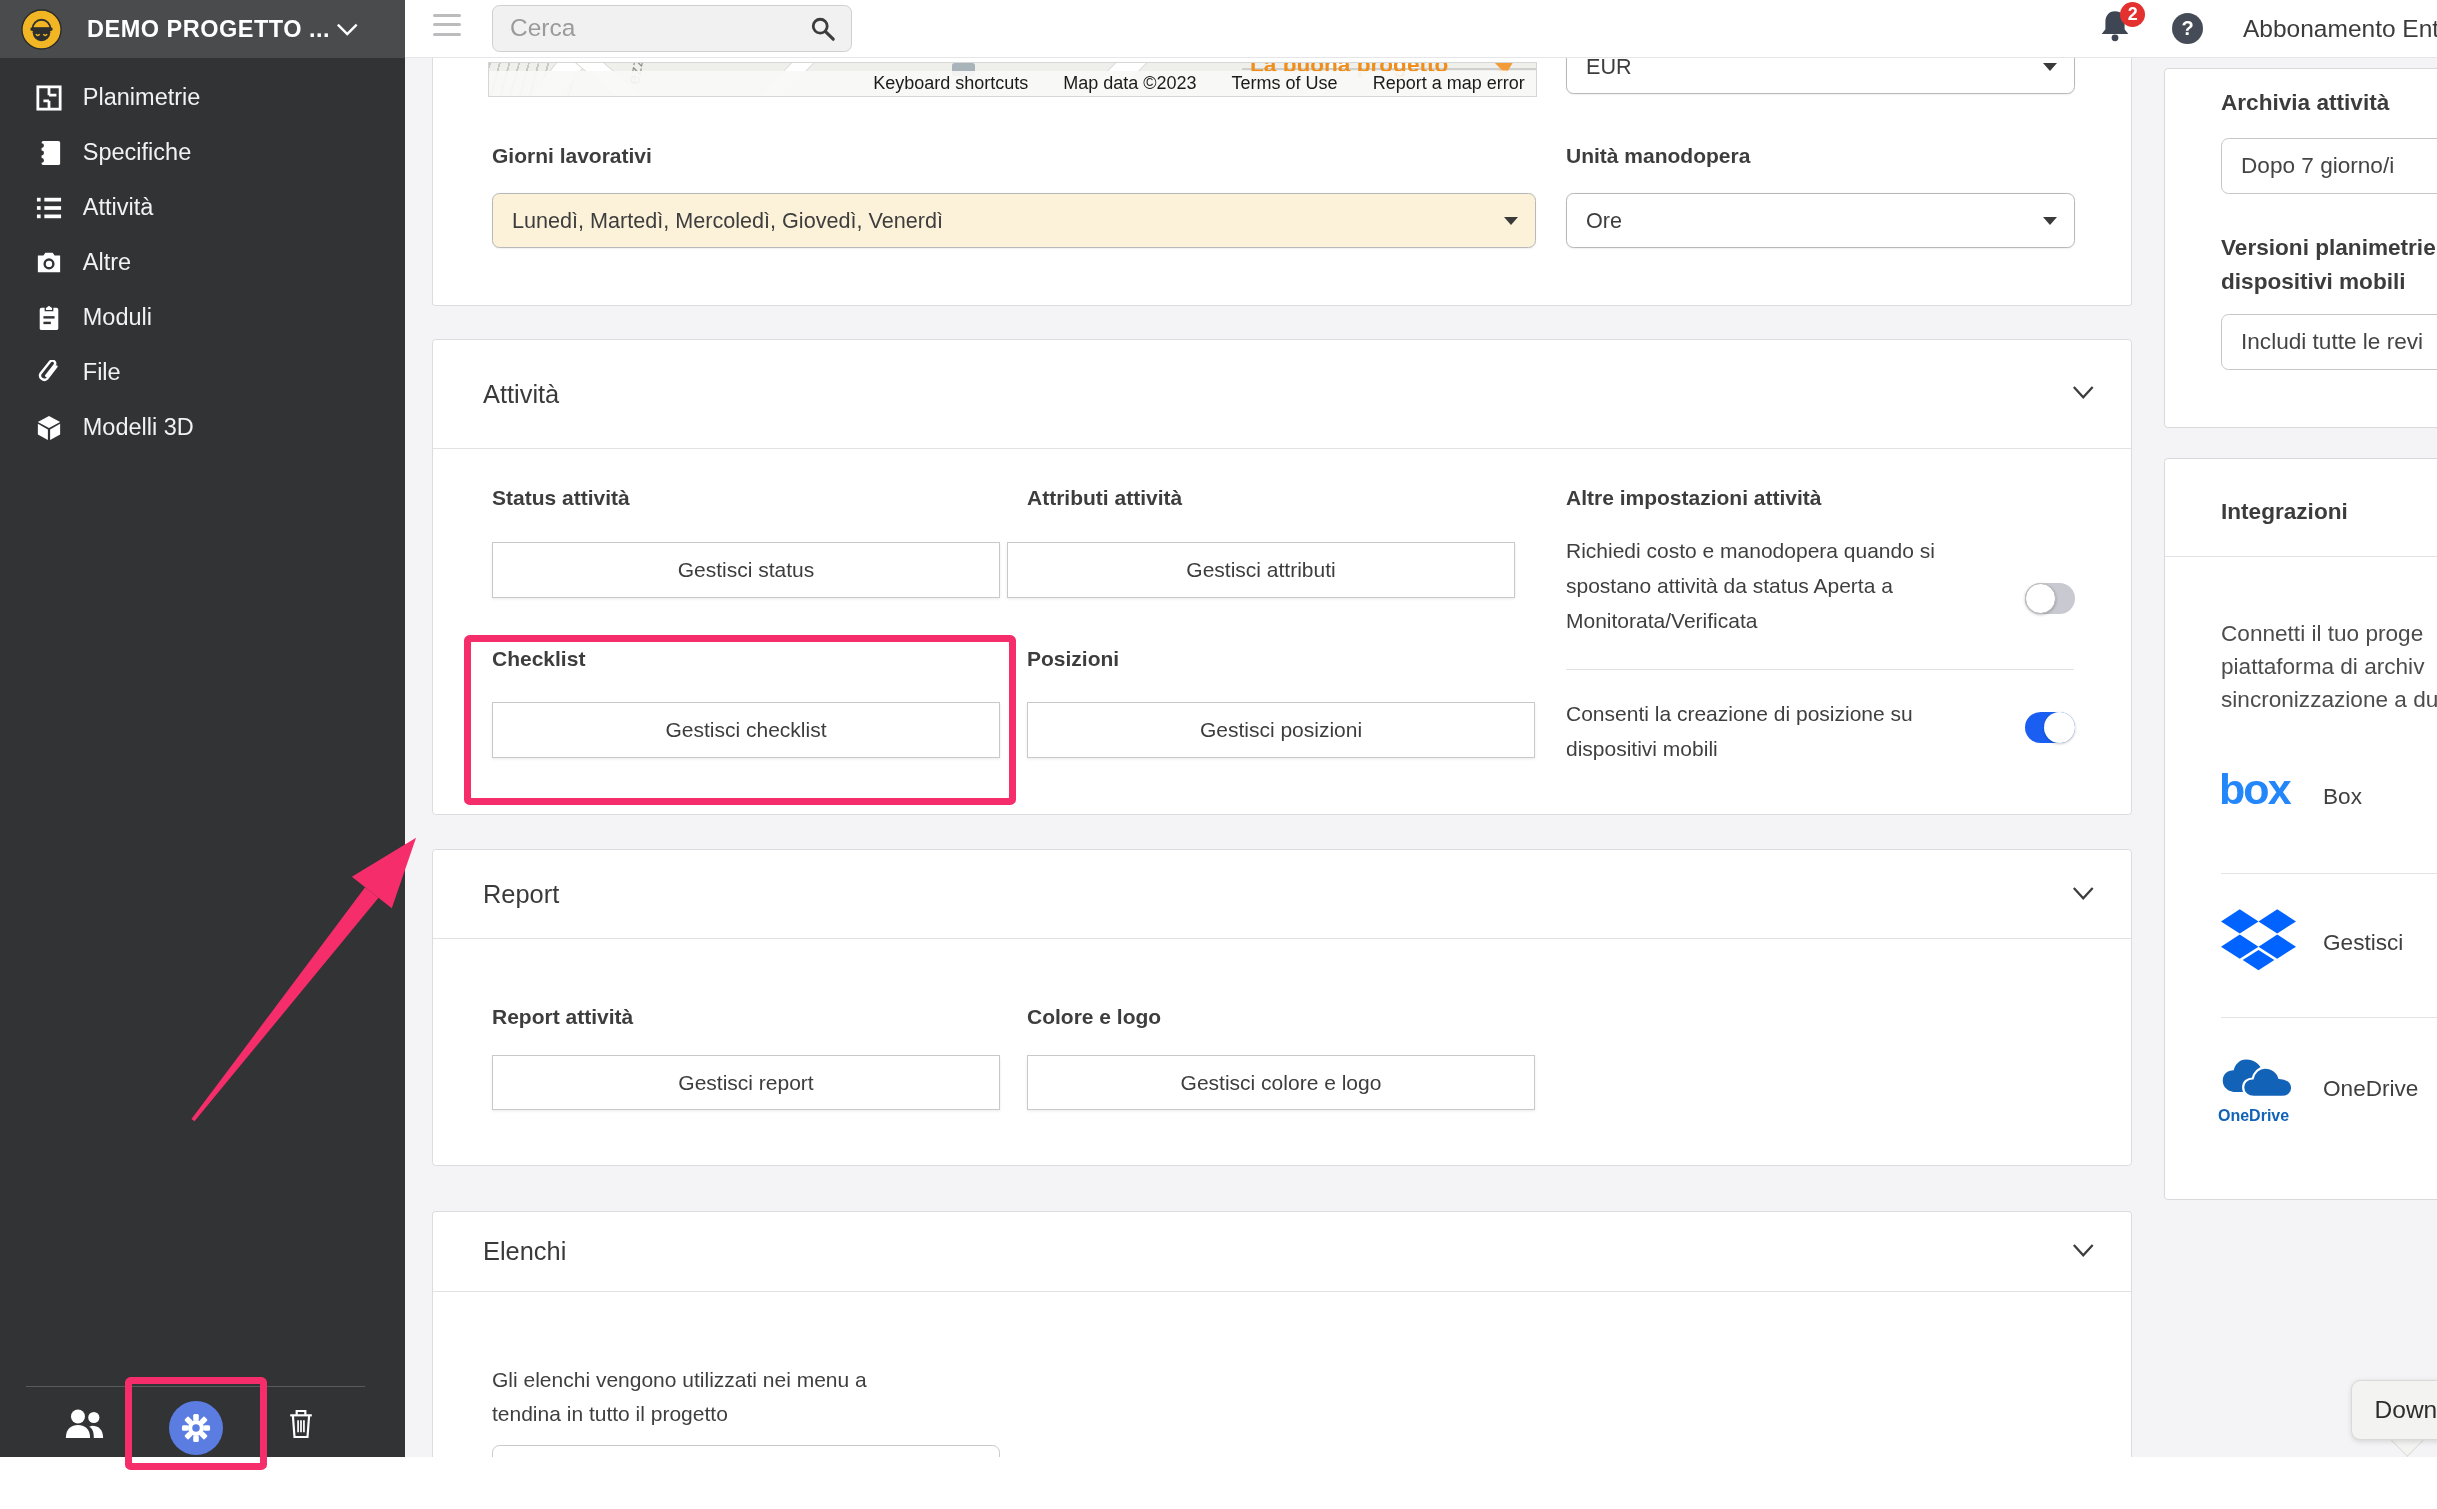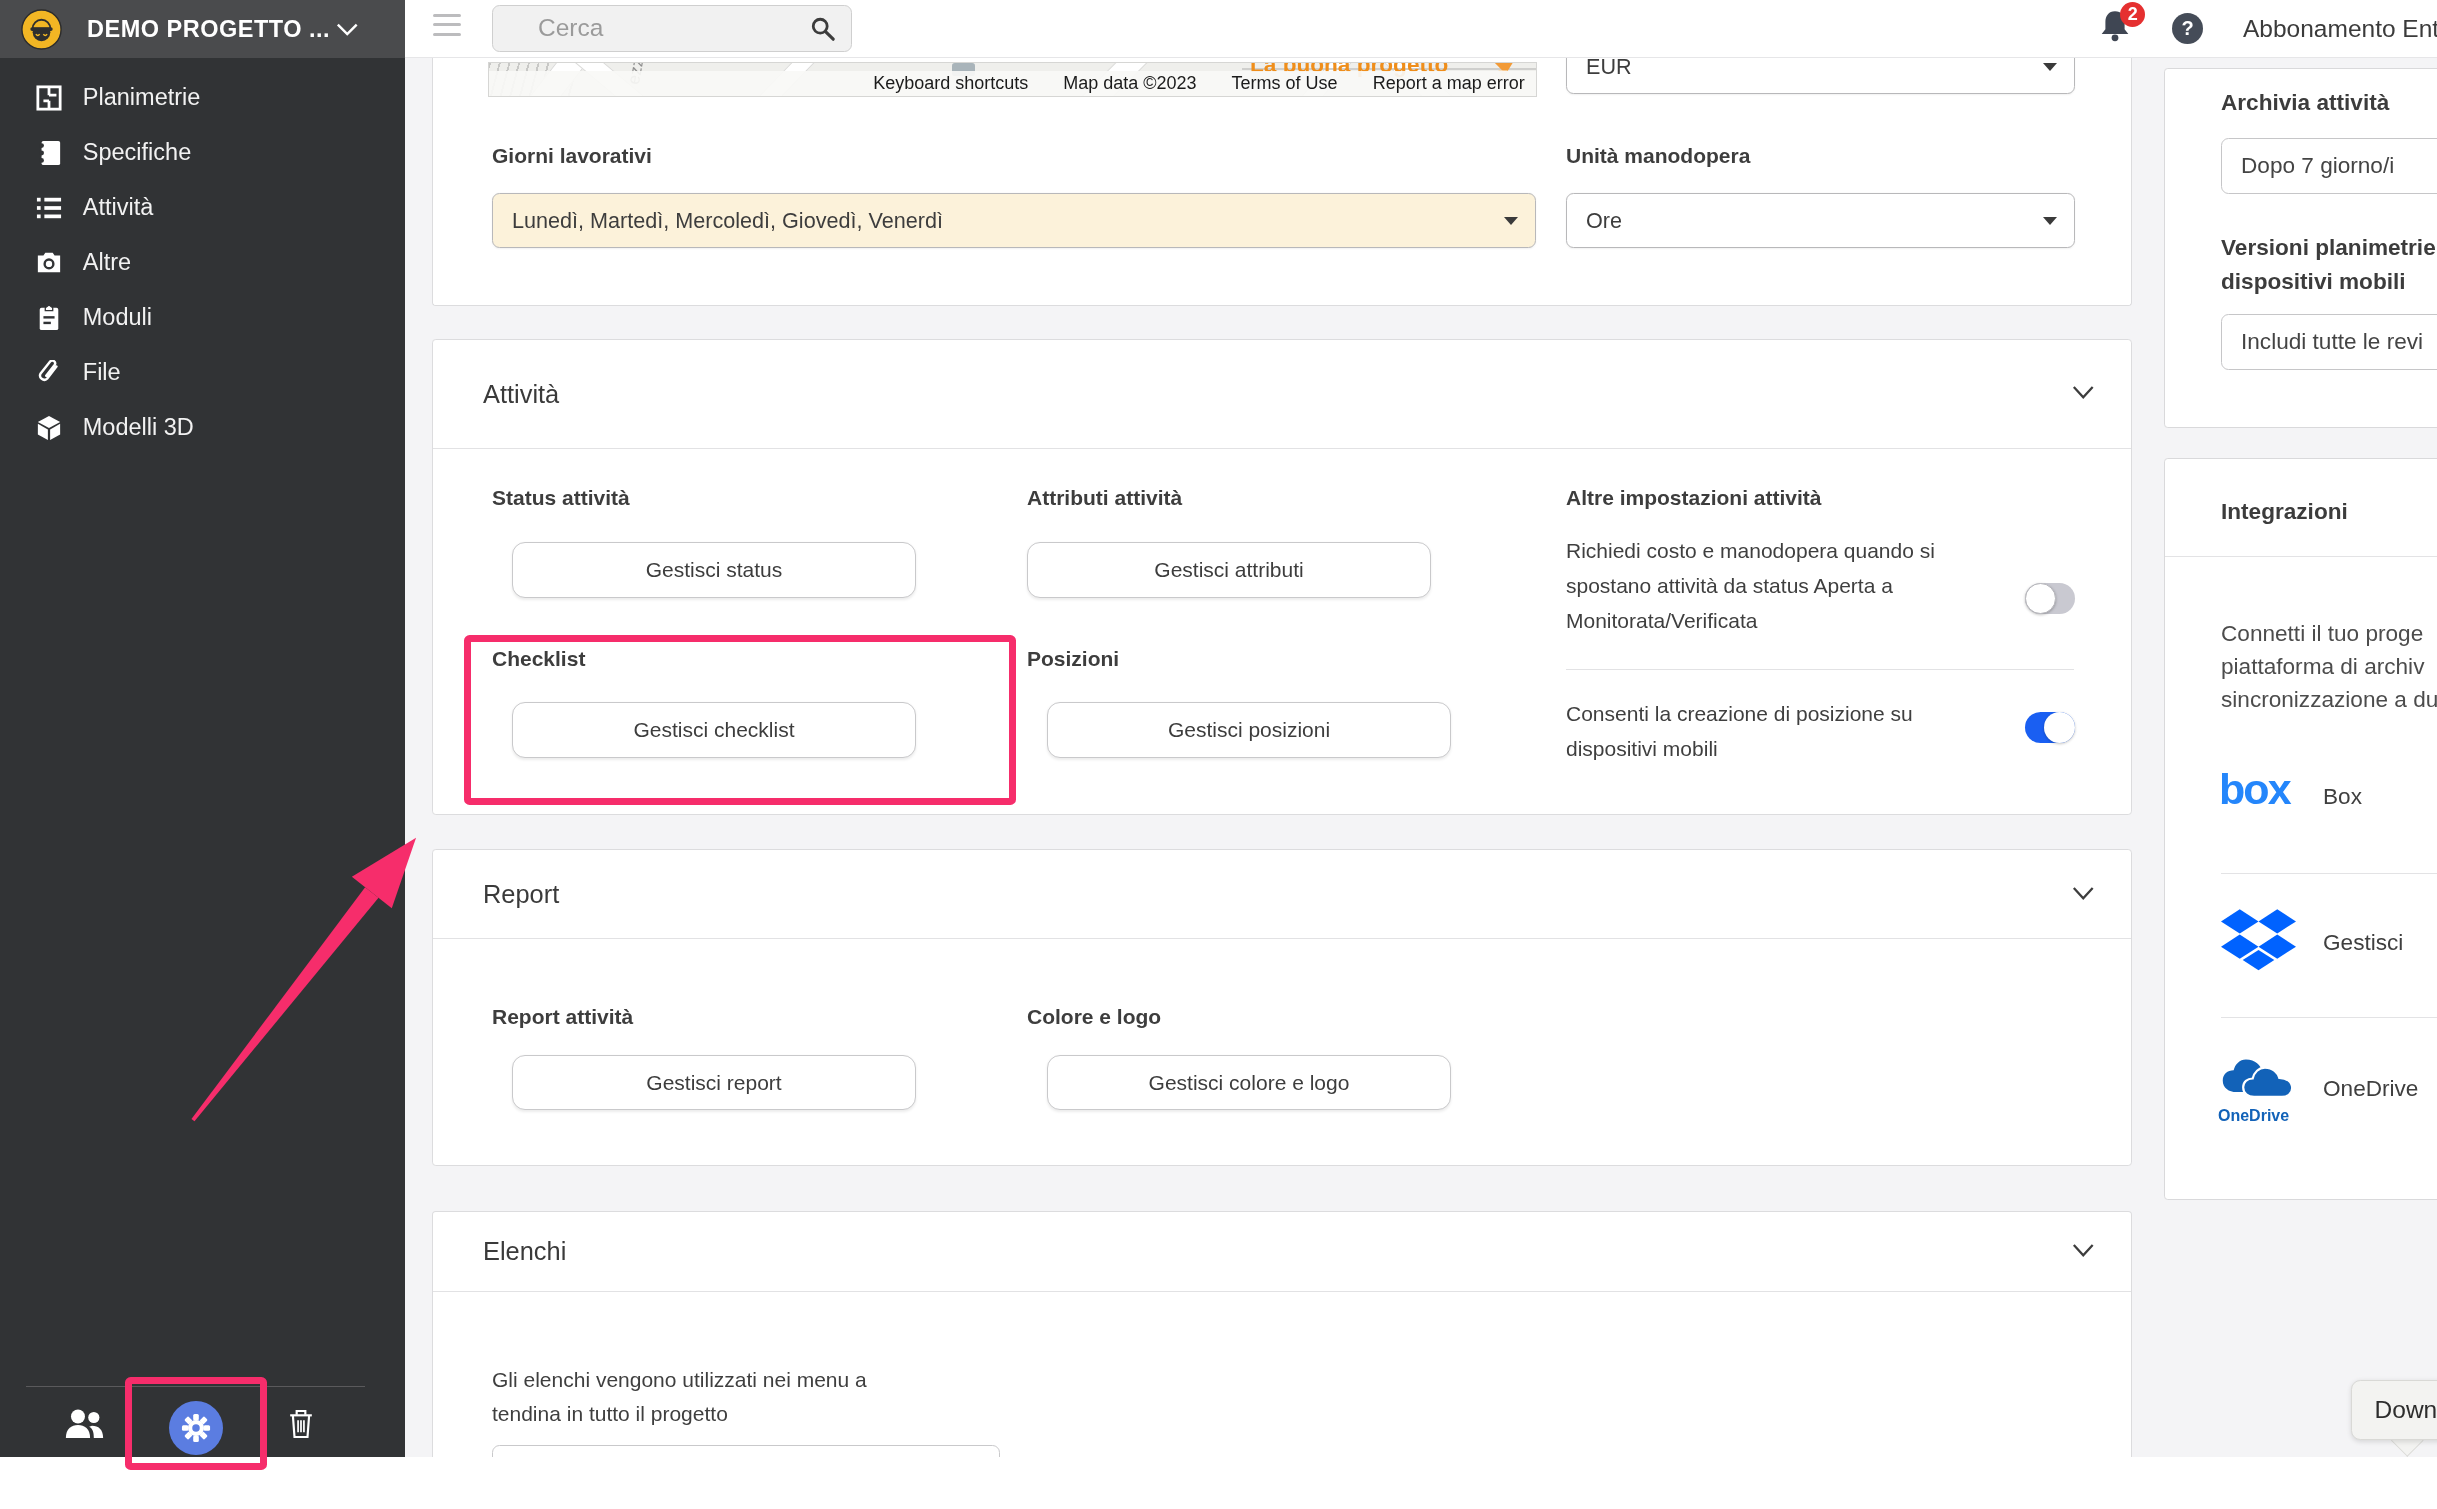--- a/index.html
+++ b/index.html
@@ -20,34 +20,34 @@
   .sb-divider { position:absolute; left:26px; top:1386px; width:339px; height:0.9px; background:#5a5a5c; }
   .sb-people { position:absolute; left:64px; top:1408px; }
   .sb-gear { position:absolute; left:169px; top:1401px; width:54px; height:54px; border-radius:50%; background:#5b7de1; display:flex; align-items:center; justify-content:center; }
   .sb-trash { position:absolute; left:288px; top:1408px; }
 
   
   .topbar { position:absolute; left:405px; top:0; width:2033px; height:58px; background:#ffffff; border-bottom:0.9px solid #e6e6e8; z-index:5; }
   .hamburger { position:absolute; left:28px; top:14px; width:28px; height:28px; }
   .hamburger i { display:block; width:28px; height:2.8px; background:#bcbcbe; border-radius:1.9px; margin-bottom:6.6px; }
   .searchbox { position:absolute; left:87px; top:4.7px; width:360px; height:47px; background:#f1f1f1; border:0.9px solid #cfcfcf; border-radius:7.5px; display:flex; align-items:center; padding:0 17px; }
-  .searchbox .ph { color:#9b9b9b; font-size:24.5px; margin-left:28px; }
+  .searchbox .ph { color:#9b9b9b; font-size:24.5px; }
   .search-mag { position:absolute; right:15px; top:10.4px; }
   .bell-wrap { position:absolute; left:1694px; top:5.6px; width:56px; height:47px; }
   .badge { position:absolute; left:21px; top:-3.8px; width:25.4px; height:25.4px; border-radius:50%; background:#e53030; color:#fff; font-size:18px; font-weight:700; display:flex; align-items:center; justify-content:center; }
   .help-btn { position:absolute; left:1767px; top:13px; width:31px; height:31px; border-radius:50%; background:#454c58; color:#fff; font-size:20px; font-weight:700; display:flex; align-items:center; justify-content:center; }
   .subscription { position:absolute; left:1838px; top:0; line-height:58px; font-size:24.5px; color:#3b3b3b; white-space:nowrap; }
 
   
   .card { position:absolute; left:432px; width:1700px; background:#ffffff; border:0.9px solid #dcdcde; border-radius:3.8px; }
   .card-title { position:absolute; left:50px; font-size:25.4px; color:#3a3a3a; }
   .card-divider { position:absolute; left:0; width:100%; height:0.9px; background:#e2e2e4; }
   .chev { position:absolute; right:36px; }
   .field-label { position:absolute; font-size:21px; font-weight:700; color:#3d3d3d; white-space:nowrap; }
-  .btn { position:absolute; width:404px; height:56px; background:#fff; border:0.9px solid #c9c9cb; border-radius:13px; display:flex; align-items:center; justify-content:center; font-size:21px; color:#3d3d3d; box-shadow:0 1.9px 2.8px rgba(0,0,0,.08); cursor:pointer; white-space:nowrap;margin-left:20px; }
+  .btn { position:absolute; width:508px; height:56px; background:#fff; border:0.9px solid #c9c9cb; border-radius:0; display:flex; align-items:center; justify-content:center; font-size:21px; color:#3d3d3d; box-shadow:0 1.9px 2.8px rgba(0,0,0,.08); cursor:pointer; white-space:nowrap; }
   .para { position:absolute; font-size:21px; color:#3f3f3f; line-height:35px; width:424px; }
   .toggle { position:absolute; width:50px; height:31px; border-radius:16px; cursor:pointer; }
   .toggle .knob { position:absolute; top:0; width:31px; height:31px; border-radius:50%; background:#fff; box-shadow:0 0.9px 2.8px rgba(0,0,0,.25); }
   .toggle.off { background:#c9c9d1; } .toggle.off .knob { left:0; border:0.9px solid #b8b8bd; }
   .toggle.on { background:#1a5ff2; } .toggle.on .knob { right:0; }
 
   
   .card1 { top:58px; height:248px; border-top:none; border-radius:0 0 3.8px 3.8px; }
   .map { position:absolute; left:55px; top:3.8px; width:1049px; height:35px; background:#efefec; border:0.9px solid #d6d6d4; overflow:hidden; }
   .map .hatch { position:absolute; left:0; top:0; width:85px; height:35px; background:repeating-linear-gradient(105deg,#c8c8c6 0 1.9px,transparent 1.9px 9.4px); }

